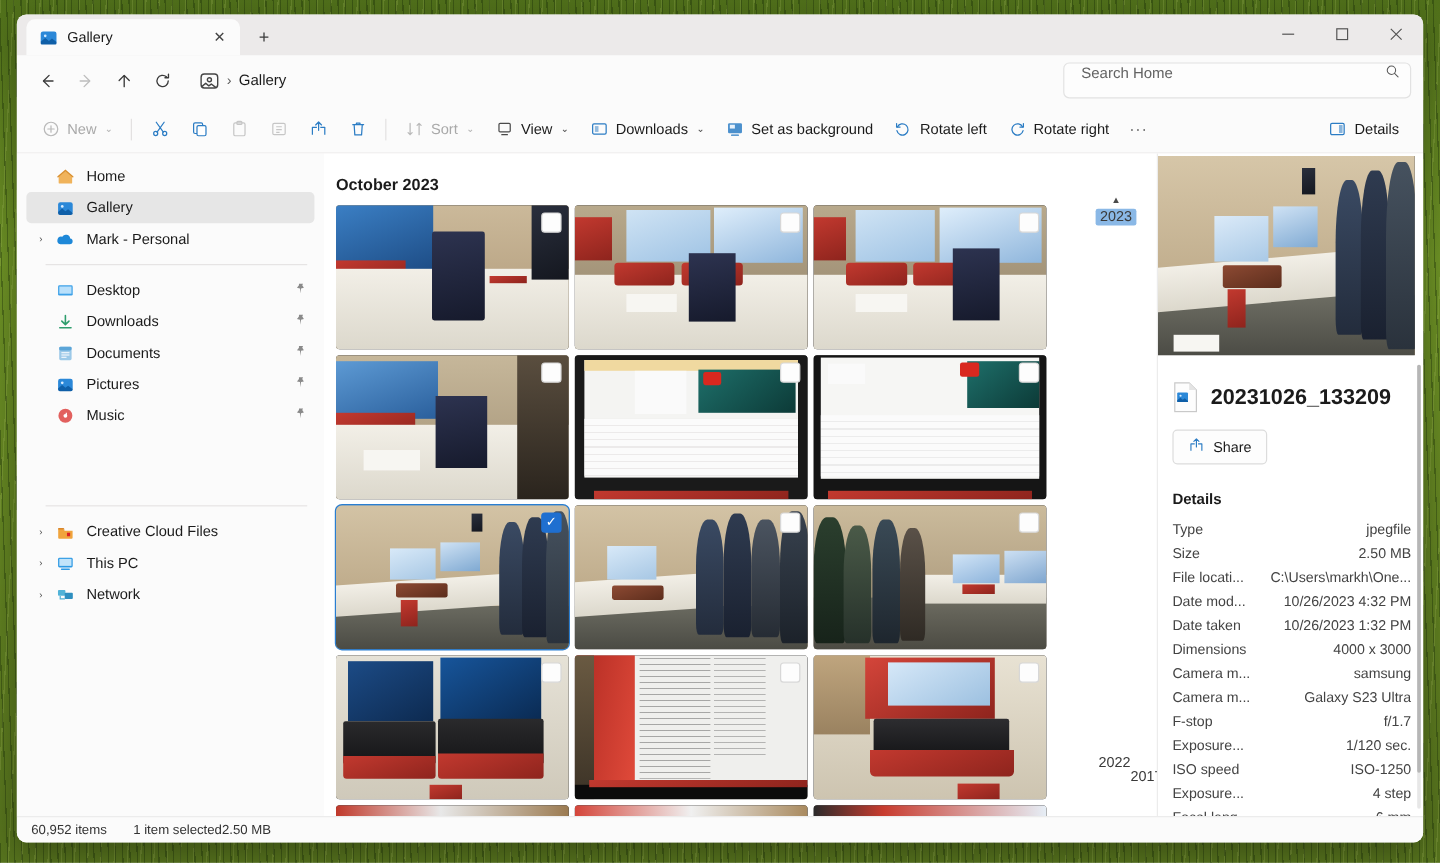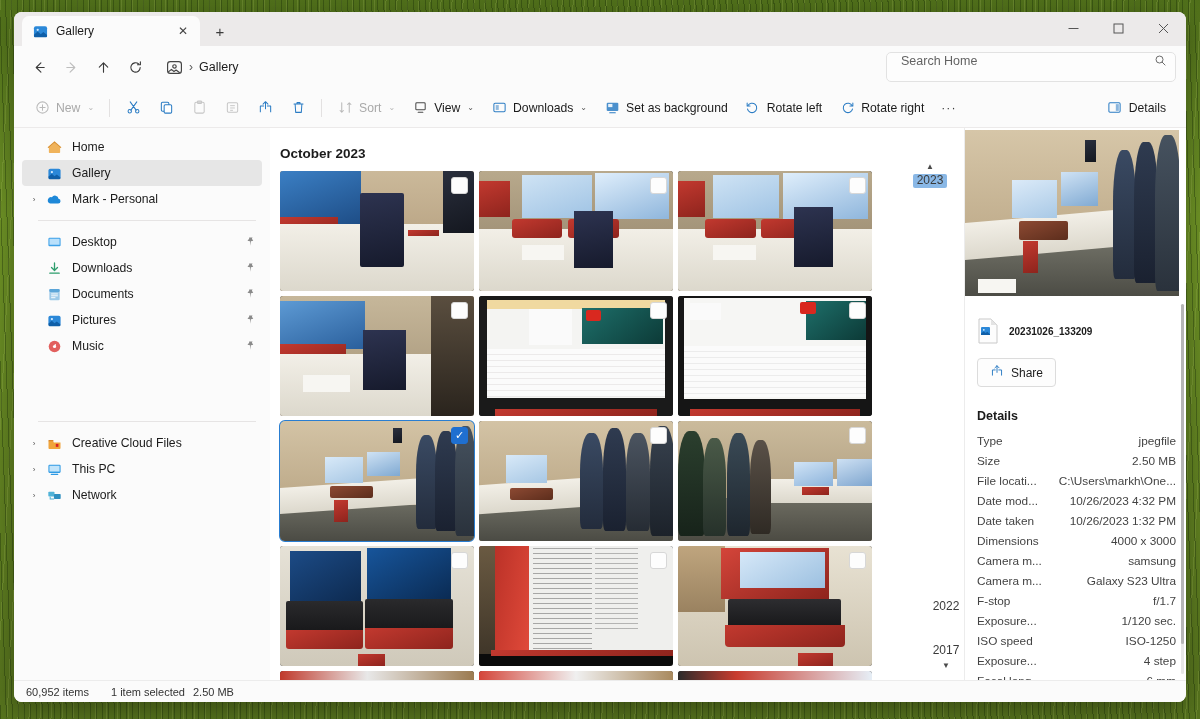--- a/index.html
+++ b/index.html
@@ -202,40 +202,40 @@
   .tl-arrow { font-size: 8px; color: #4a4a4a; }
   .tl-year { margin-top: 2px; position: relative; }
   .tl-thumb {
     position: absolute; left: -4px; right: -4px; top: 1px; height: 14px;
     background: #2a7ed1; opacity: 0.55; border-radius: 2px;
   }
   .tl-year span { position: relative; z-index: 2; }
   .tl-spacer-a { flex: 1; }
   .tl-y2 { margin-bottom: 28px; }
   .tl-y3 { margin-bottom: 4px; }
-  .tl-bottom { padding-bottom: 10px; display:flex; flex-direction:column; align-items:center;margin-left:32px; }
+  .tl-bottom { padding-bottom: 10px; display:flex; flex-direction:row; align-items:center;margin-left:32px; }
 
   
   .details {
     width: 222px; flex: 0 0 auto;
     background: #fff;
     border-left: 1px solid #ececec;
     padding: 0 0 0 0; box-sizing: border-box;
     overflow: hidden; position: relative;
   }
   .preview {
     margin: 2px 8px 0 0; width: 214px; height: 166px;
     overflow: hidden; position: relative; background: #3a3a3a;
   }
   .dfile {
     display: flex; align-items: center; gap: 10px;
     padding: 22px 8px 0 12px;
   }
   .dfile .fico { width: 22px; height: 26px; flex:0 0 auto; }
-  .dfile .fname { font-size: 10px; color: #1b1b1b; font-weight: 600; }
+  .dfile .fname { font-size: 18px; color: #1b1b1b; font-weight: 600; }
   .sharebtn {
     margin: 14px 0 0 12px;
     display: inline-flex; align-items: center; gap: 7px;
     height: 27px; padding: 0 12px;
     border: 1px solid #dcdcdc; border-radius: 4px;
     background: #fdfdfd; font-size: 12px; color: #1b1b1b;
   }
   .dhead { font-size: 12.5px; font-weight: 700; color: #1b1b1b; margin: 22px 0 8px 12px; }
   .drow {
     display: flex; font-size: 11.8px; color: #434343;
@@ -250,21 +250,21 @@
   .dscroll i { display:block; background:#b6b6b6; width:3px; border-radius:2px; height: 340px; }
 
   
   .statusbar {
     height: 22px; flex: 0 0 auto;
     background: #fbfbfb; border-top: 1px solid #ececec;
     display: flex; align-items: center; gap: 22px;
     padding: 0 12px; box-sizing: border-box;
     font-size: 11px; color: #333;
   }
-  .sb-sel { display: flex; gap: 8px; }
+  .sb-sel { display: flex; }
 
   
   .ph { position:absolute; inset:0; }
   .p-wall { position:absolute; inset:0; background:linear-gradient(180deg,#cbb99a,#b8a383 60%,#9c8868); }
   .p-floor{ position:absolute; left:0; right:0; bottom:0; height:34%;
             background:linear-gradient(180deg,#6f6e66,#56554e); }
   .p-table{ position:absolute; background:linear-gradient(180deg,#f2efe7,#dcd8cc); }
   .p-screen{ position:absolute; background:linear-gradient(160deg,#cfe3f4,#9fc3e4); }
   .p-red{ position:absolute; background:linear-gradient(160deg,#c2392f,#8e241d); }
   .p-dark{ position:absolute; background:linear-gradient(160deg,#2a2f3d,#14171f); }

